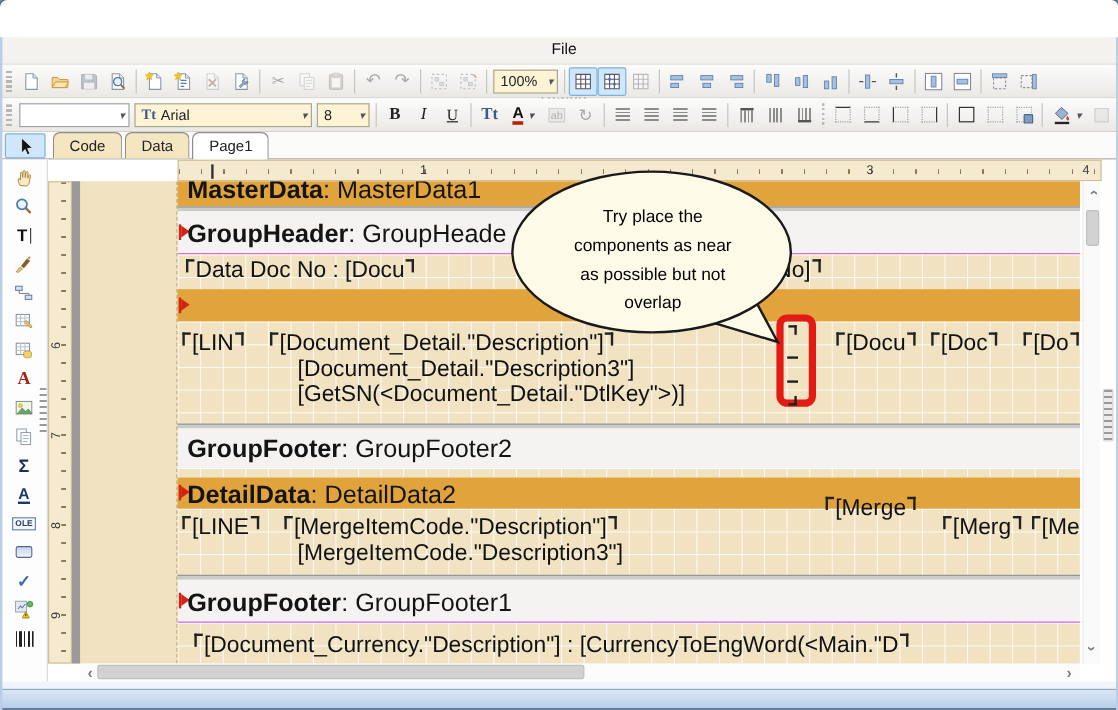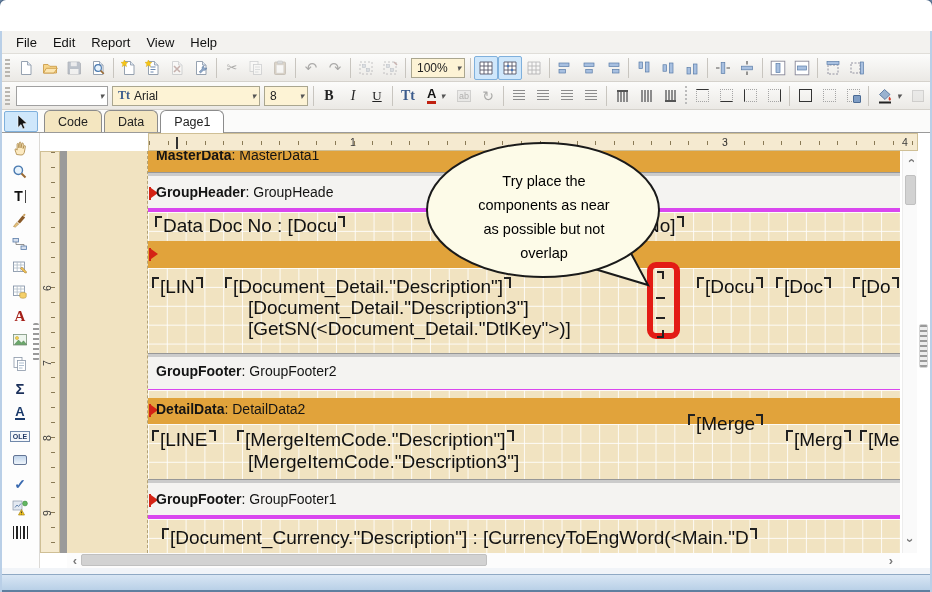--- a/index.html
+++ b/index.html
@@ -17,21 +17,21 @@
   .wb{width:28px;height:18px;border:1px solid #6f8cab;border-radius:3px;
       background:linear-gradient(#f4f8fc,#cfdef0 50%,#b7cce4);display:flex;align-items:center;justify-content:center;cursor:default;}
   .wb.close{width:31px;background:linear-gradient(#f0a494,#d95f42 45%,#bc3a20);border-color:#8e2b1d;}
   .g-min{width:11px;height:3px;background:#23384f;margin-top:7px;}
   .g-res{width:9px;height:8px;border:1px solid #23384f;background:#e8f0f8;box-shadow:inset 0 2px 0 #9db6cf;}
   .g-x{position:relative;width:11px;height:11px;}
   .g-x::before,.g-x::after{content:"";position:absolute;left:5px;top:0;width:3px;height:11px;background:#fff;border-radius:1px;}
   .g-x::before{transform:rotate(45deg);} .g-x::after{transform:rotate(-45deg);}
   
   .menubar{position:absolute;left:0;top:31px;width:932px;height:23px;background:#f3f2ef;
-    display:flex;align-items:center;padding-left:8px;border-bottom:1px solid #e0ded9;}
+    display:flex;align-items:center;padding-left:8px;border-bottom:1px solid #e0ded9;flex-direction:column;}
   .mi{font-size:13px;color:#111;padding:2px 8px;}
   .tb{position:absolute;left:0;width:932px;height:28px;display:flex;align-items:center;
       background:linear-gradient(#fcfcfb,#ebe9e5);border-bottom:1px solid #d5d2cc;padding-left:4px;}
   .grip{width:5px;height:18px;margin:0 4px 0 1px;
      background:repeating-linear-gradient(#b9b6b0 0 2px,transparent 2px 4px);}
   .sep{width:1px;height:20px;background:#c8c5bf;margin:0 3px;flex:none;}
   .sep.dotted{width:2px;background:repeating-linear-gradient(#bbb 0 2px,transparent 2px 4px);}
   .btn{flex:none;width:24px;height:24px;border:1px solid transparent;border-radius:2px;background:none;
        display:flex;align-items:center;justify-content:center;padding:0;margin:0;}
   .btn.active{background:#cfe7fb;border-color:#7fb0dc;}
@@ -77,25 +77,25 @@
   .cursor-mark{position:absolute;left:27px;top:3px;width:2px;height:12px;background:#333;}
   .vruler{position:absolute;left:40px;top:18px;width:20px;height:402px;background:#f5ead0;border:1px solid #cfbf95;}
   .vruler .ticks{position:absolute;top:0;bottom:0;right:4px;width:4px;
      background:repeating-linear-gradient(#8a7a55 0 1px,transparent 1px 15px);}
   .vn{position:absolute;left:3px;font-size:10.5px;color:#3a3a3a;transform:rotate(-90deg);}
   .grayedge{position:absolute;left:60px;top:18px;width:7px;height:402px;background:#9a9a9a;}
   .page{position:absolute;left:67px;top:18px;width:833px;height:402px;background:#f1e3c1;overflow:hidden;}
   .marginline{position:absolute;left:80px;top:0;bottom:0;width:0;border-left:1px dashed #b3a277;}
   .band{position:absolute;left:81px;width:752px;}
   .bhdr-orange{background:#e1a33b;}
-  .bhdr-white{background:#f4f3f1;border-bottom:4px solid #d946ef;}
+  .bhdr-white{background:#f4f3f1;border-bottom:1px solid #d946ef;}
   .bgap{background:#cbcbcb;border-top:1px solid #979797;}
   .bgrid{background-color:#f1e3c1;background-image:linear-gradient(rgba(255,255,255,.85) 1px,transparent 1px),
      linear-gradient(90deg,rgba(255,255,255,.85) 1px,transparent 1px);background-size:18.8px 18.9px;}
-  .bandtitle{position:absolute;white-space:nowrap;font-size:14px;color:#141414;}
+  .bandtitle{position:absolute;white-space:nowrap;font-size:21px;color:#141414;}
   .bandtitle b{font-weight:bold;}
   .red-flag{position:absolute;width:10px;height:13px;}
   .red-flag::before{content:"";position:absolute;left:0;top:0;bottom:0;width:2px;background:#d42315;}
   .red-flag::after{content:"";position:absolute;left:2px;top:1px;width:0;height:0;
      border-top:5px solid transparent;border-bottom:5px solid transparent;border-left:7px solid #d42315;}
   .bt{position:absolute;white-space:nowrap;font-size:19px;color:#121212;line-height:21px;}
   .fld{padding:0 8px;}
   .fld::before{content:"";position:absolute;left:0;top:1px;width:5px;height:9px;border-left:2px solid #222;border-top:2px solid #222;}
   .fld::after{content:"";position:absolute;right:0;top:1px;width:5px;height:9px;border-right:2px solid #222;border-top:2px solid #222;}
   

